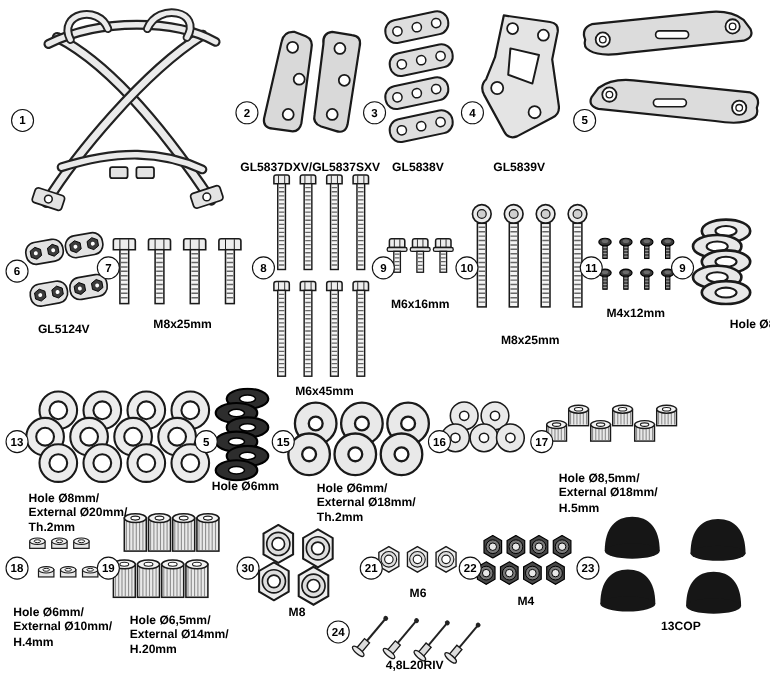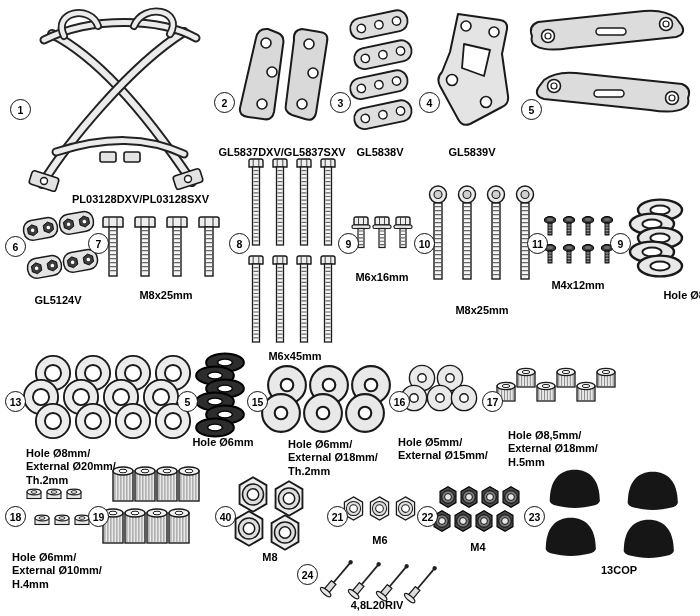--- a/index.html
+++ b/index.html
@@ -148,21 +148,20 @@
       <rect x="18" y="172" width="28" height="14" rx="3" transform="rotate(18 32 179)"></rect>
       <rect x="162" y="170" width="28" height="14" rx="3" transform="rotate(-18 176 177)"></rect>
       <rect x="88" y="150" width="16" height="10" rx="2"></rect>
       <rect x="112" y="150" width="16" height="10" rx="2"></rect>
     </g>
     <g fill="#fff" stroke="#1a1a1a" stroke-width="1.4">
       <circle cx="32" cy="179" r="3.5"></circle>
       <circle cx="176" cy="177" r="3.5"></circle>
     </g>
   </svg>
-  <div class="lbl center" style="left:48px;top:193px;width:185px">PL03128DXV/PL03128SXV</div>
 
   <div class="badge" style="left:214px;top:92px">2</div>
   <svg class="draw" style="left:228px;top:16px" width="112" height="112" viewBox="0 0 112 112">
     <g fill="#d9d9d9" stroke="#1a1a1a" stroke-width="2" stroke-linejoin="round">
       <path d="M12,92 L28,22 Q30,12 40,13 L50,17 Q57,20 55,29 L46,96 Q44,105 35,103 L20,101 Q11,100 12,92 Z"></path>
       <path d="M66,24 Q65,14 74,13 L92,16 Q101,17 99,26 L88,97 Q86,106 77,103 L64,99 Q56,96 58,88 Z"></path>
     </g>
     <g fill="#fff" stroke="#1a1a1a" stroke-width="1.6">
       <circle cx="38" cy="27" r="5"></circle>
         <circle cx="44" cy="56" r="5"></circle>
@@ -351,22 +350,20 @@
 Th.2mm</div>
 
   <div class="badge" style="left:389px;top:391px">16</div>
   <svg class="draw" style="left:400px;top:364px" width="80" height="52" viewBox="0 0 80 52">
     <use href="#s-washerB" x="8" y="0" width="28" height="28"></use>
       <use href="#s-washerB" x="36" y="0" width="28" height="28"></use>
     <use href="#s-washerB" x="0" y="20" width="28" height="28"></use>
       <use href="#s-washerB" x="26" y="20" width="28" height="28"></use>
     <use href="#s-washerB" x="50" y="20" width="28" height="28"></use>
   </svg>
-  <div class="lbl left" style="left:398px;top:436px;width:100px">Hole Ø5mm/
-External Ø15mm/</div>
 
   <div class="badge" style="left:482px;top:391px">17</div>
   <svg class="draw" style="left:496px;top:366px" width="124" height="44" viewBox="0 0 124 44">
     <use href="#g-knurls" x="0" y="16"></use>
       <use href="#g-knurls" x="20" y="2"></use>
     <use href="#g-knurls" x="40" y="16"></use>
       <use href="#g-knurls" x="60" y="2"></use>
     <use href="#g-knurls" x="80" y="16"></use>
       <use href="#g-knurls" x="100" y="2"></use>
   </svg>
@@ -391,22 +388,25 @@
   <svg class="draw" style="left:102px;top:466px" width="104" height="88" viewBox="0 0 104 88">
     <use href="#g-knurlt" x="10" y="0"></use>
       <use href="#g-knurlt" x="32" y="0"></use>
     <use href="#g-knurlt" x="54" y="0"></use>
       <use href="#g-knurlt" x="76" y="0"></use>
     <use href="#g-knurlt" x="0" y="42"></use>
       <use href="#g-knurlt" x="22" y="42"></use>
     <use href="#g-knurlt" x="44" y="42"></use>
       <use href="#g-knurlt" x="66" y="42"></use>
   </svg>
-
-  <div class="badge" style="left:215px;top:506px">40</div>
+  <div class="lbl left" style="left:118px;top:558px;width:105px">Hole Ø6,5mm/
+External Ø14mm/
+H.20mm</div>
+
+  <div class="badge" style="left:215px;top:506px">30</div>
   <svg class="draw" style="left:230px;top:476px" width="80" height="78" viewBox="0 0 80 78">
     <use href="#s-nut" x="6" y="0" width="34" height="37"></use>
       <use href="#s-nut" x="42" y="4" width="34" height="37"></use>
     <use href="#s-nut" x="2" y="34" width="34" height="37"></use>
       <use href="#s-nut" x="38" y="38" width="34" height="37"></use>
   </svg>
   <div class="lbl center" style="left:232px;top:551px;width:76px">M8</div>
 
   <div class="badge" style="left:327px;top:506px">21</div>
   <svg class="draw" style="left:342px;top:490px" width="76" height="42" viewBox="0 0 76 42">

